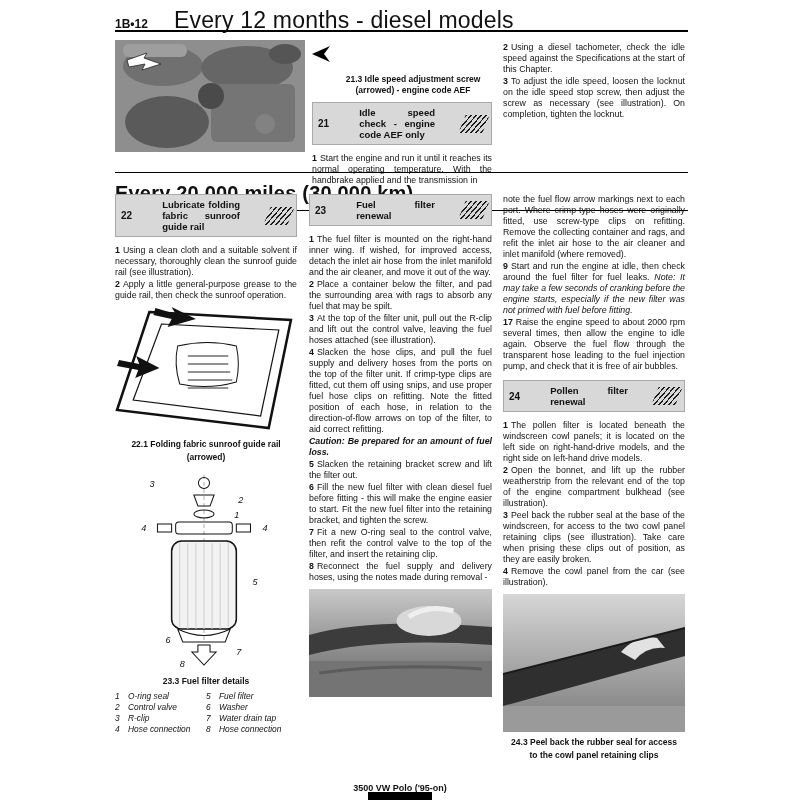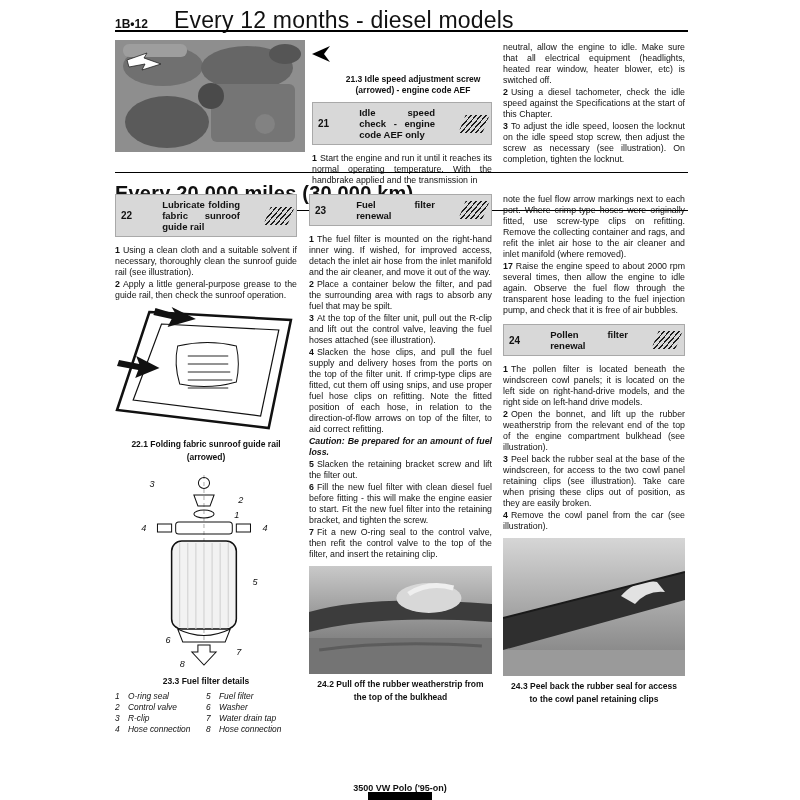--- a/index.html
+++ b/index.html
@@ -86,21 +86,20 @@
     </div>
     <div class="secbox">
       <span class="secnum">21</span>
       <span class="sectitle">Idle speed check - engine code AEF only</span>
       <span class="hatch"></span>
     </div>
     <p class="step"><b>1</b><span>Start the engine and run it until it reaches its normal operating temperature. With the handbrake applied and the transmission in</span></p>
   </div>
 
   <div class="abs coltxt" style="left:503px;top:42px;width:182px;">
-    <p class="step"><span>neutral, allow the engine to idle. Make sure that all electrical equipment (headlights, heated rear window, heater blower, etc) is switched off.</span></p>
     <p class="step"><b>2</b><span>Using a diesel tachometer, check the idle speed against the Specifications at the start of this Chapter.</span></p>
     <p class="step"><b>3</b><span>To adjust the idle speed, loosen the locknut on the idle speed stop screw, then adjust the screw as necessary (see illustration). On completion, tighten the locknut.</span></p>
   </div>
 
   <div class="abs band">
     <h1>Every 20 000 miles (30 000 km)</h1>
   </div>
 
   <div class="abs coltxt" style="left:115px;top:194px;width:182px;">
     <div class="secbox">
@@ -200,43 +199,44 @@
       <span class="hatch"></span>
     </div>
     <p class="step"><b>1</b><span>The fuel filter is mounted on the right-hand inner wing. If wished, for improved access, detach the inlet air hose from the inlet manifold and the air cleaner, and move it out of the way.</span></p>
     <p class="step"><b>2</b><span>Place a container below the filter, and pad the surrounding area with rags to absorb any fuel that may be spilt.</span></p>
     <p class="step"><b>3</b><span>At the top of the filter unit, pull out the R-clip and lift out the control valve, leaving the fuel hoses attached (see illustration).</span></p>
     <p class="step"><b>4</b><span>Slacken the hose clips, and pull the fuel supply and delivery hoses from the ports on the top of the filter unit. If crimp-type clips are fitted, cut them off using snips, and use proper fuel hose clips on refitting. Note the fitted position of each hose, in relation to the direction-of-flow arrows on top of the filter, to aid correct refitting.</span></p>
     <p class="caution">Caution: Be prepared for an amount of fuel loss.</p>
     <p class="step"><b>5</b><span>Slacken the retaining bracket screw and lift the filter out.</span></p>
     <p class="step"><b>6</b><span>Fill the new fuel filter with clean diesel fuel before fitting - this will make the engine easier to start. Fit the new fuel filter into the retaining bracket, and tighten the screw.</span></p>
     <p class="step"><b>7</b><span>Fit a new O-ring seal to the control valve, then refit the control valve to the top of the filter, and insert the retaining clip.</span></p>
+    <p class="step"><b>8</b><span>Reconnect the fuel supply and delivery hoses, using the notes made during removal -</span></p>
 
     <div class="fig" style="height:108px;margin-top:6px;">
       <svg viewBox="0 0 180 108" preserveAspectRatio="none">
         <defs>
           <linearGradient id="g242" x1="0" y1="0" x2="0" y2="1">
             <stop offset="0" stop-color="#c9c9c9"></stop>
             <stop offset="0.55" stop-color="#8f8f8f"></stop>
             <stop offset="1" stop-color="#636363"></stop>
           </linearGradient>
         </defs>
         <rect width="180" height="108" fill="url(#g242)"></rect>
         <path d="M0,46 q60,-18 180,-8 v18 q-110,-8 -180,10 z" fill="#3c3c3c"></path>
         <ellipse cx="118" cy="32" rx="32" ry="15" fill="#d8d8d8"></ellipse>
         <path d="M98,28 q20,-13 44,-6" stroke="#efefef" stroke-width="5" fill="none"></path>
         <rect y="72" width="180" height="36" fill="#747474"></rect>
         <path d="M10,84 q70,-10 160,-4" stroke="#5c5c5c" stroke-width="3" fill="none"></path>
       </svg>
     </div>
-    <div class="figcap">24.2 Pull off the rubber weatherstrip from the top of the bulkhead</div>
   </div>
 
   <div class="abs coltxt" style="left:503px;top:194px;width:182px;">
     <p class="step"><span>note the fuel flow arrow markings next to each port. Where crimp-type hoses were originally fitted, use screw-type clips on refitting. Remove the collecting container and rags, and refit the inlet air hose to the air cleaner and inlet manifold (where removed).</span></p>
+    <p class="step"><b>9</b><span>Start and run the engine at idle, then check around the fuel filter for fuel leaks.</span> <i class="note-i">Note: It may take a few seconds of cranking before the engine starts, especially if the new filter was not primed with fuel before fitting.</i></p>
     <p class="step"><b>17</b><span>Raise the engine speed to about 2000 rpm several times, then allow the engine to idle again. Observe the fuel flow through the transparent hose leading to the fuel injection pump, and check that it is free of air bubbles.</span></p>
 
     <div class="secbox" style="margin-top:8px;">
       <span class="secnum">24</span>
       <span class="sectitle">Pollen filter renewal</span>
       <span class="hatch"></span>
     </div>
     <p class="step"><b>1</b><span>The pollen filter is located beneath the windscreen cowl panels; it is located on the left side on right-hand-drive models, and the right side on left-hand drive models.</span></p>
     <p class="step"><b>2</b><span>Open the bonnet, and lift up the rubber weatherstrip from the relevant end of the top of the engine compartment bulkhead (see illustration).</span></p>
     <p class="step"><b>3</b><span>Peel back the rubber seal at the base of the windscreen, for access to the two cowl panel retaining clips (see illustration). Take care when prising these clips out of position, as they are easily broken.</span></p>

